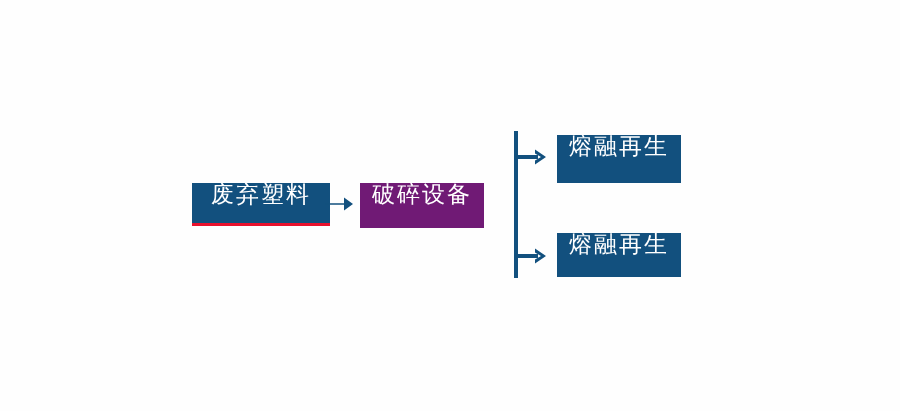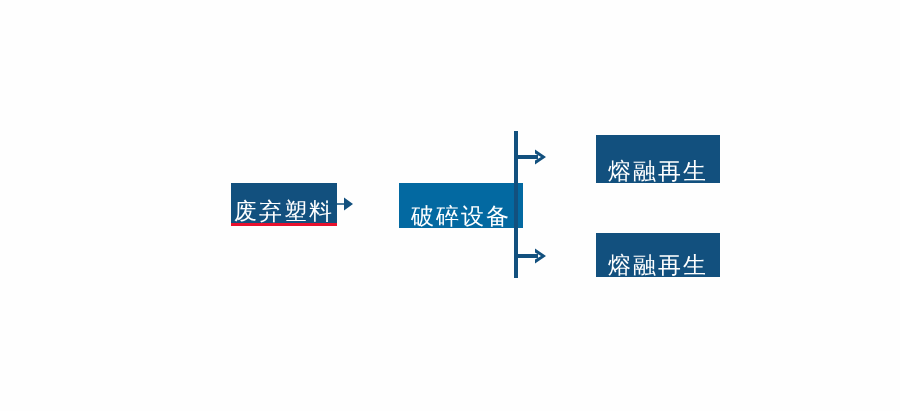--- a/index.html
+++ b/index.html
@@ -18,51 +18,50 @@
     position: relative;
     width: 900px;
     height: 411px;
   }
 
   
   .node {
     position: absolute;
     box-sizing: border-box;
     display: flex;
-    align-items: flex-end;
+    align-items: flex-start;
     justify-content: center;
     color: #ffffff;
     letter-spacing: 2px;
     white-space: nowrap;
     user-select: none;
-    margin-left: 39px;
   }
   .node .node-label {
     display: block;
     line-height: 1;
   }
 
   
   #node-source {
     left: 192px;
     top: 183px;
-    width: 106px;
+    width: 138px;
     height: 43px;
     background: #12507e;
     border-bottom: 3px solid #e8112d;
     font-size: 23px;
   }
 
   
   #node-process {
     left: 360px;
     top: 183px;
     width: 124px;
     height: 45px;
-    background: #0369a1;
+    background: #701a75;
     font-size: 23px;
   }
 
   
   #node-output-0 {
     left: 557px;
     top: 135px;
     width: 124px;
     height: 48px;
     background: #12507e;

